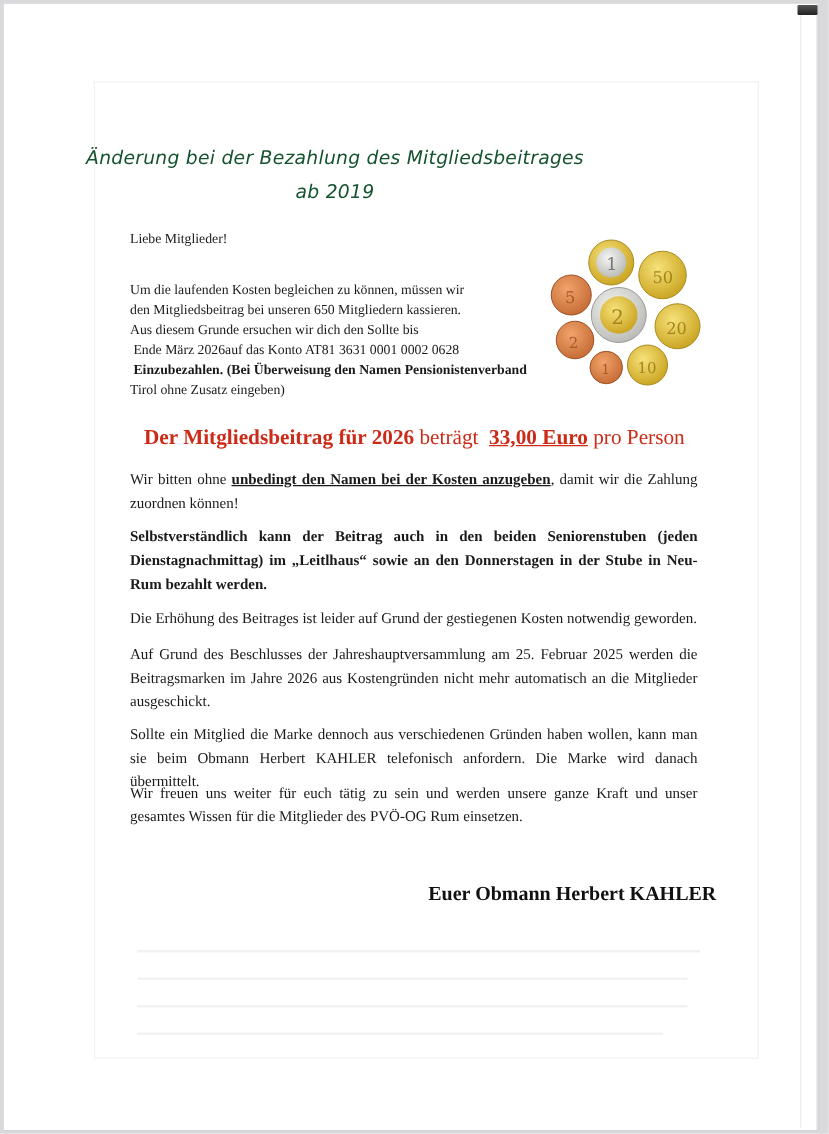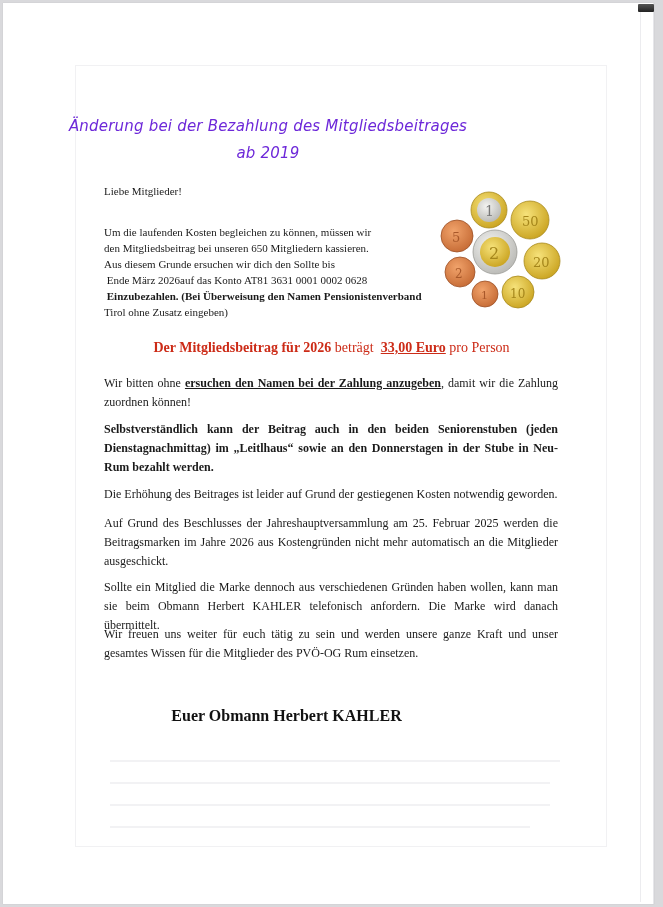--- a/index.html
+++ b/index.html
@@ -24,41 +24,41 @@
     background:linear-gradient(#555,#222); border-radius:1px;
   }
   .ghost {
     position:absolute; border:1px solid #f1f1f3;
   }
   .ghost-lines {
     position:absolute; height:2px; background:#f2f2f4;
   }
   .title {
     position:absolute; left:0; width:536px; text-align:center;
-    color:#6d28d9; font-family:"DejaVu Sans", sans-serif;
+    color:#14532d; font-family:"DejaVu Sans", sans-serif;
     font-size:15px; letter-spacing:0.2px; font-style:italic;
   }
   .t1 { top:117px; }
   .t2 { top:144px; }
   .txt {
     position:absolute; left:104px; font-size:11px; color:#1a1a1a;
     line-height:16px;
   }
   .para {
     position:absolute; left:104px; width:454px; font-size:12px; color:#1a1a1a;
     line-height:19px; text-align:justify;
   }
   .b { font-weight:bold; }
   .u { text-decoration:underline; }
   .fee {
     position:absolute; left:0; width:663px; top:340px; text-align:center;
-    color:#cc2b17; font-size:14px;
+    color:#cc2b17; font-size:17px;
   }
   .sig {
-    position:absolute; left:0; width:573px; top:707px; text-align:center;
+    position:absolute; left:0; width:573px; top:707px; text-align:right;
     font-weight:bold; font-size:16px; color:#111;
   }
   .coins { position:absolute; left:432px; top:188px; width:135px; height:125px; }
 </style>
 </head>
 <body>
 
 <div class="sheet"></div>
 <div class="edge"></div>
 <div class="corner-mark"></div>
@@ -132,21 +132,21 @@
     <circle cx="86" cy="104" r="16" fill="url(#gold)" stroke="#a88a20" stroke-width="0.8"></circle>
     <text x="78" y="110" font-size="12" fill="#a5861b" font-family="DejaVu Serif, serif">10</text>
   </g>
 </svg>
 
 <div class="fee">
   <span class="b">Der Mitgliedsbeitrag für 2026</span><span style="white-space:pre;"> beträgt  </span><span class="b u">33,00 Euro</span><span> pro Person</span>
 </div>
 
 <div class="para" style="top:374px;">
-  <span>Wir bitten ohne </span><span class="b u">ersuchen den Namen bei der Zahlung anzugeben</span><span>, damit wir die Zahlung zuordnen können!</span>
+  <span>Wir bitten ohne </span><span class="b u">unbedingt den Namen bei der Kosten anzugeben</span><span>, damit wir die Zahlung zuordnen können!</span>
 </div>
 
 <div class="para b" style="top:420px;">Selbstverständlich kann der Beitrag auch in den beiden Seniorenstuben (jeden Dienstagnachmittag) im „Leitlhaus“ sowie an den Donnerstagen in der Stube in Neu-Rum bezahlt werden.</div>
 
 <div class="para" style="top:485px;">Die Erhöhung des Beitrages ist leider auf Grund der gestiegenen Kosten notwendig geworden.</div>
 
 <div class="para" style="top:514px;">Auf Grund des Beschlusses der Jahreshauptversammlung am 25. Februar 2025 werden die Beitragsmarken im Jahre 2026 aus Kostengründen nicht mehr automatisch an die Mitglieder ausgeschickt.</div>
 
 <div class="para" style="top:578px;">Sollte ein Mitglied die Marke dennoch aus verschiedenen Gründen haben wollen, kann man sie beim Obmann Herbert KAHLER telefonisch anfordern. Die Marke wird danach übermittelt.</div>
 

